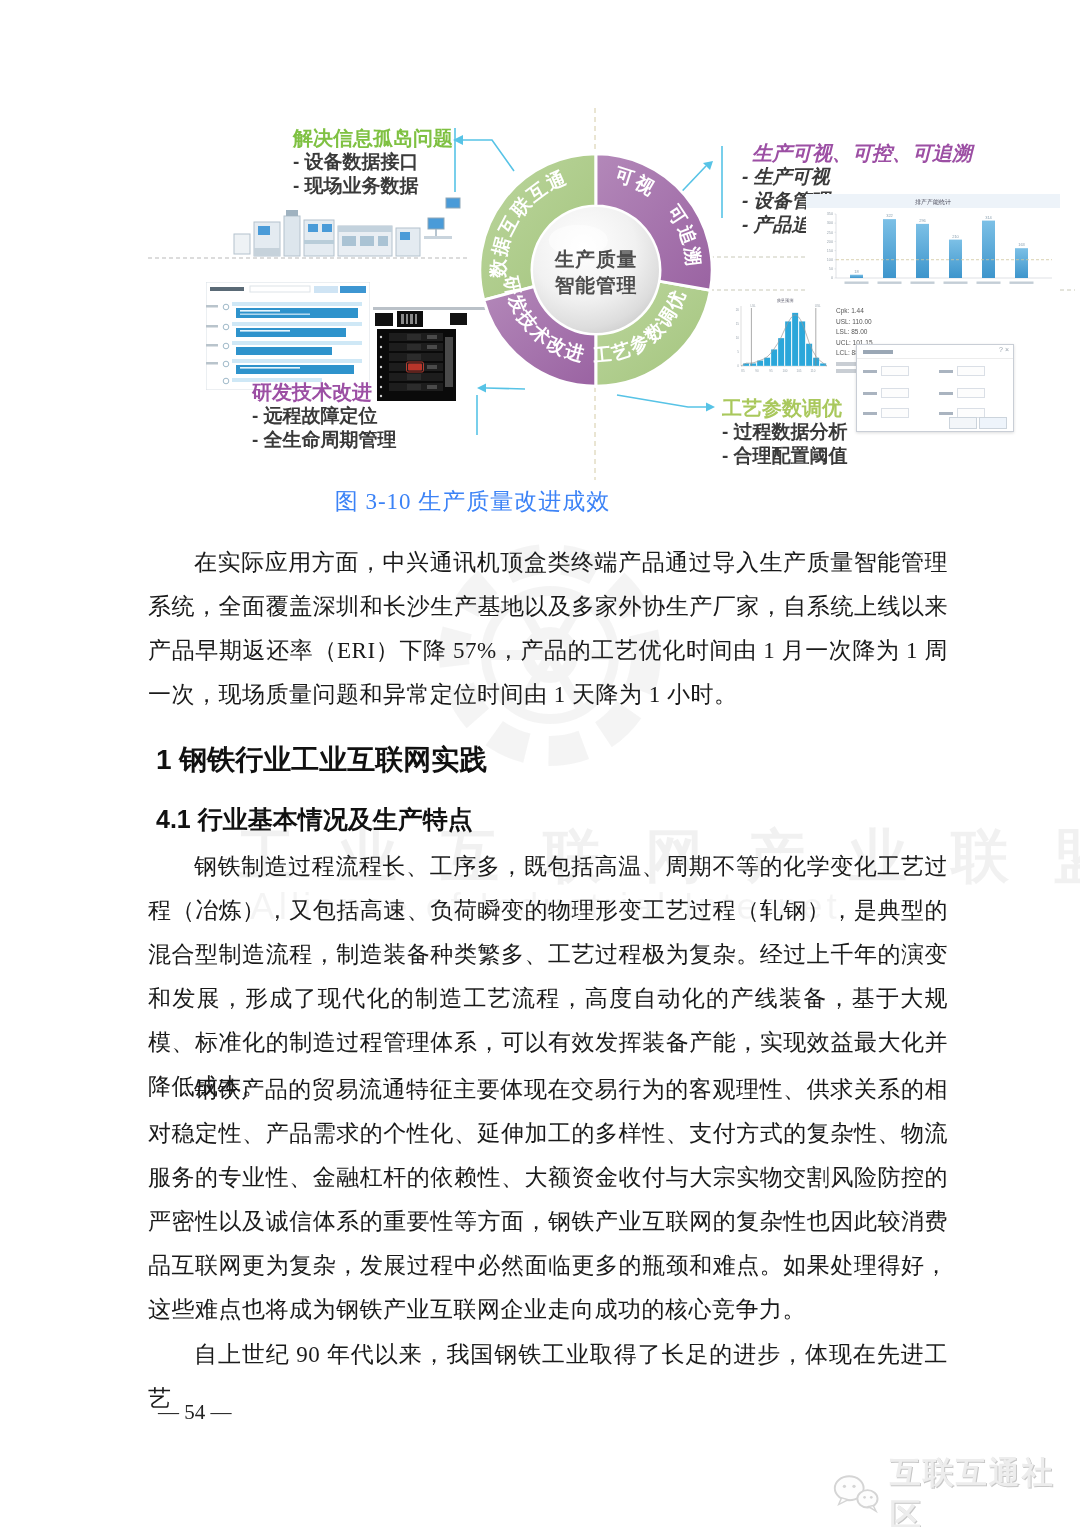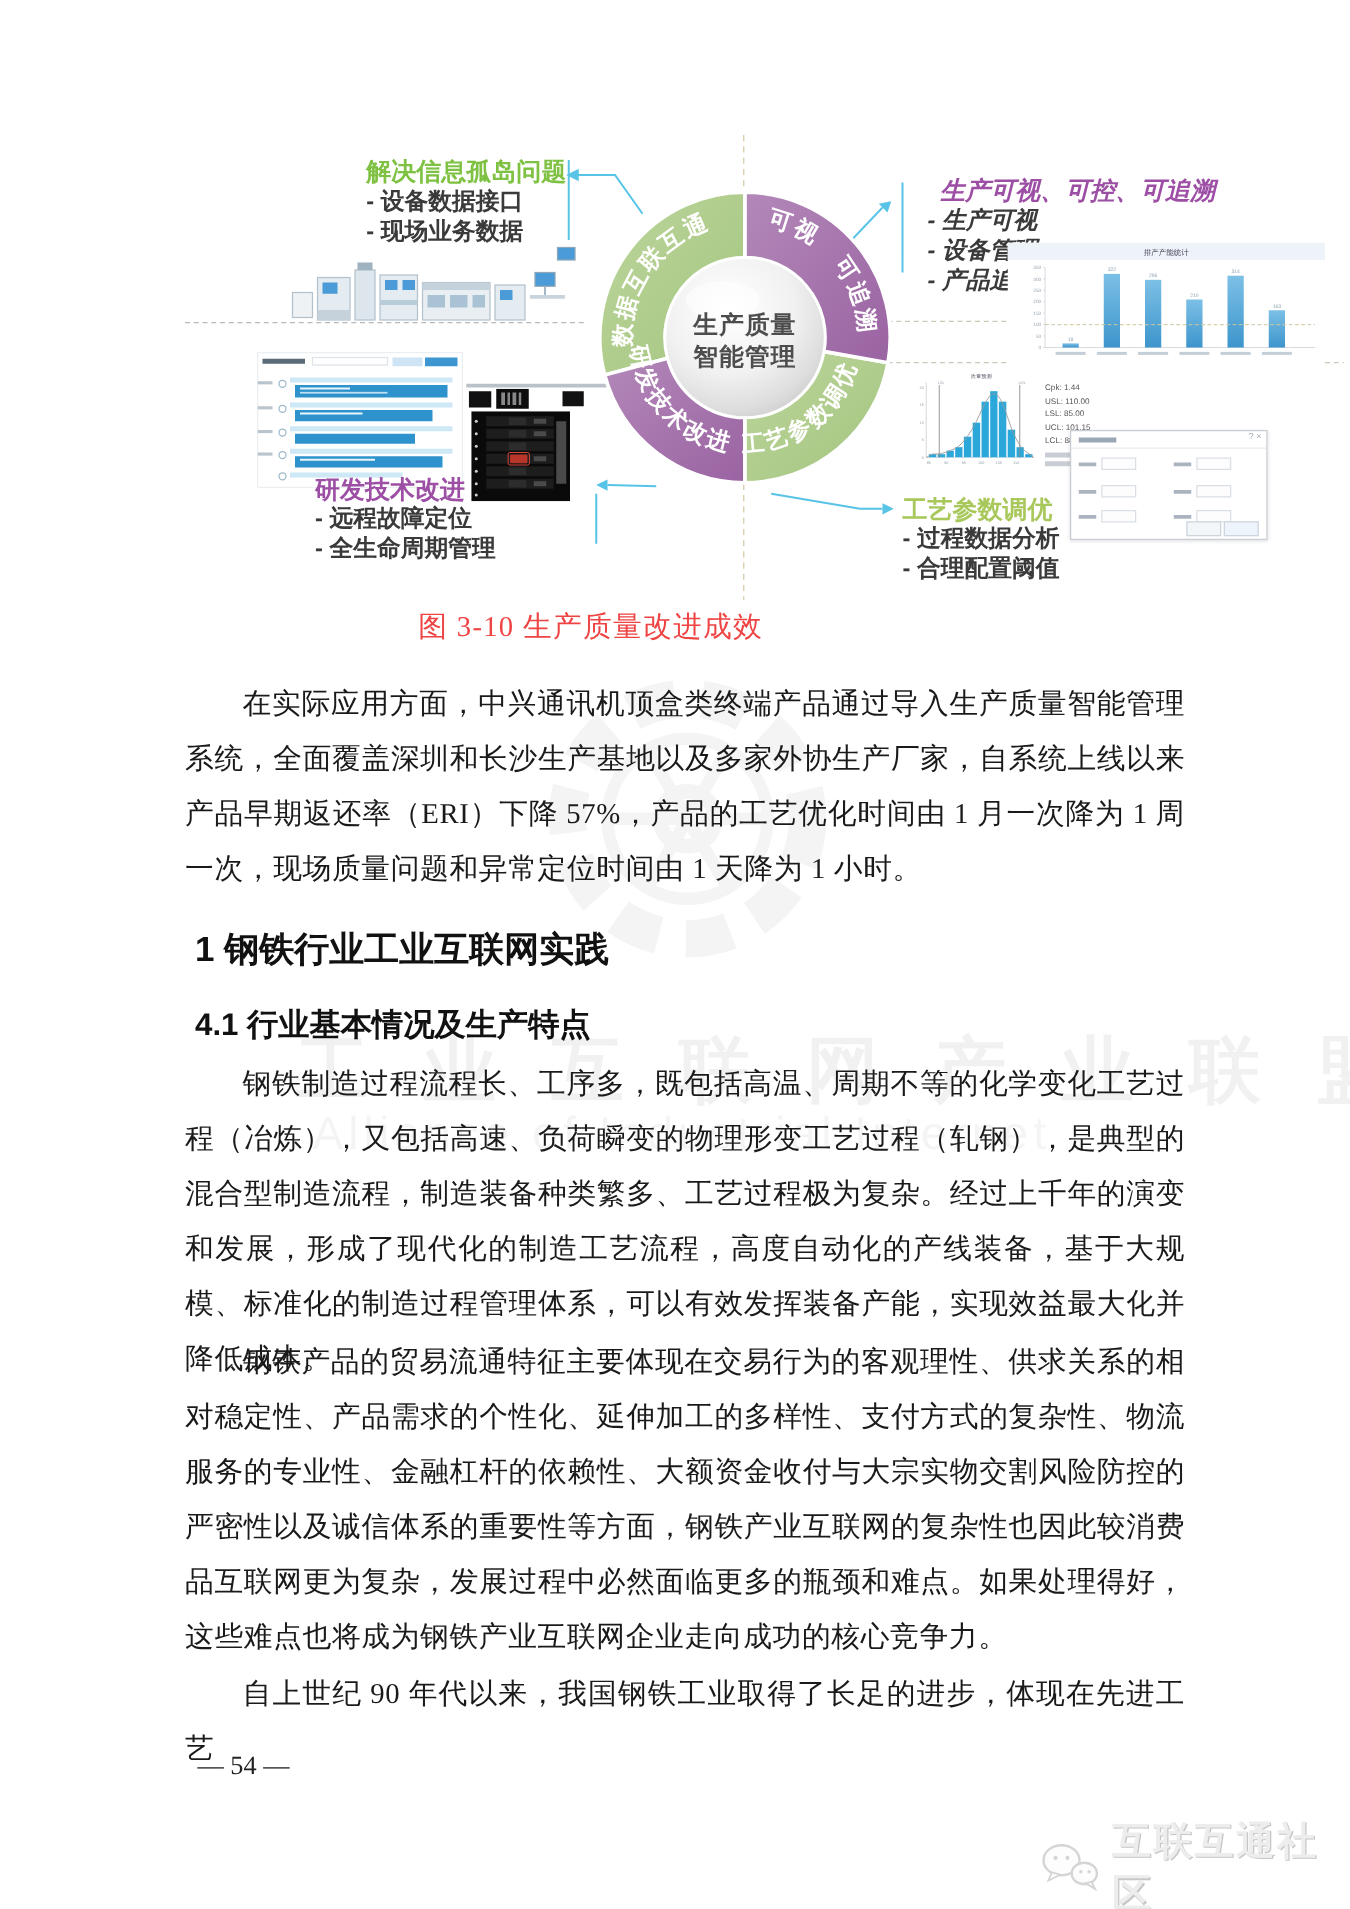--- a/index.html
+++ b/index.html
@@ -10,21 +10,21 @@
   .co{position:absolute;font-family:"Liberation Sans","DejaVu Sans",sans-serif;}
   .co-title{font-weight:bold;font-size:20px;line-height:24px;white-space:nowrap;}
   .co-item{font-weight:bold;font-size:19px;line-height:24px;color:#3a3a3a;white-space:nowrap;}
   
   .para{position:absolute;left:148px;width:800px;font-size:23px;line-height:44px;
         text-align:justify;text-indent:2em;letter-spacing:0.5px;}
   .h1{position:absolute;left:156px;font-family:"Liberation Sans","DejaVu Sans",sans-serif;
       font-weight:bold;font-size:28px;color:#111;white-space:nowrap;}
   .h2{position:absolute;left:156px;font-family:"Liberation Sans","DejaVu Sans",sans-serif;
       font-weight:bold;font-size:25px;color:#111;white-space:nowrap;}
-  .caption{position:absolute;left:0;width:945px;text-align:center;font-size:23px;color:#ef4444;letter-spacing:1px;}
+  .caption{position:absolute;left:0;width:945px;text-align:center;font-size:23px;color:#3b82f6;letter-spacing:1px;}
   .pagenum{position:absolute;left:158px;font-size:21px;color:#222;}
   
   .wm-cn{position:absolute;left:237px;top:818px;font-family:"Liberation Sans",sans-serif;
          font-weight:bold;font-size:58px;letter-spacing:44px;color:rgba(0,0,0,0.055);white-space:nowrap;}
   .wm-en{position:absolute;left:250px;top:886px;font-family:"Liberation Sans",sans-serif;
          font-size:37px;letter-spacing:4px;color:rgba(0,0,0,0.045);white-space:nowrap;}
   .wm-gear{position:absolute;left:420px;top:525px;opacity:0.05;}
   
   .dlg{position:absolute;left:856px;top:344px;width:156px;height:86px;background:#fff;
        border:1px solid #c9ced6;box-shadow:0 1px 3px rgba(0,0,0,.14);font-family:"Liberation Sans",sans-serif;}

